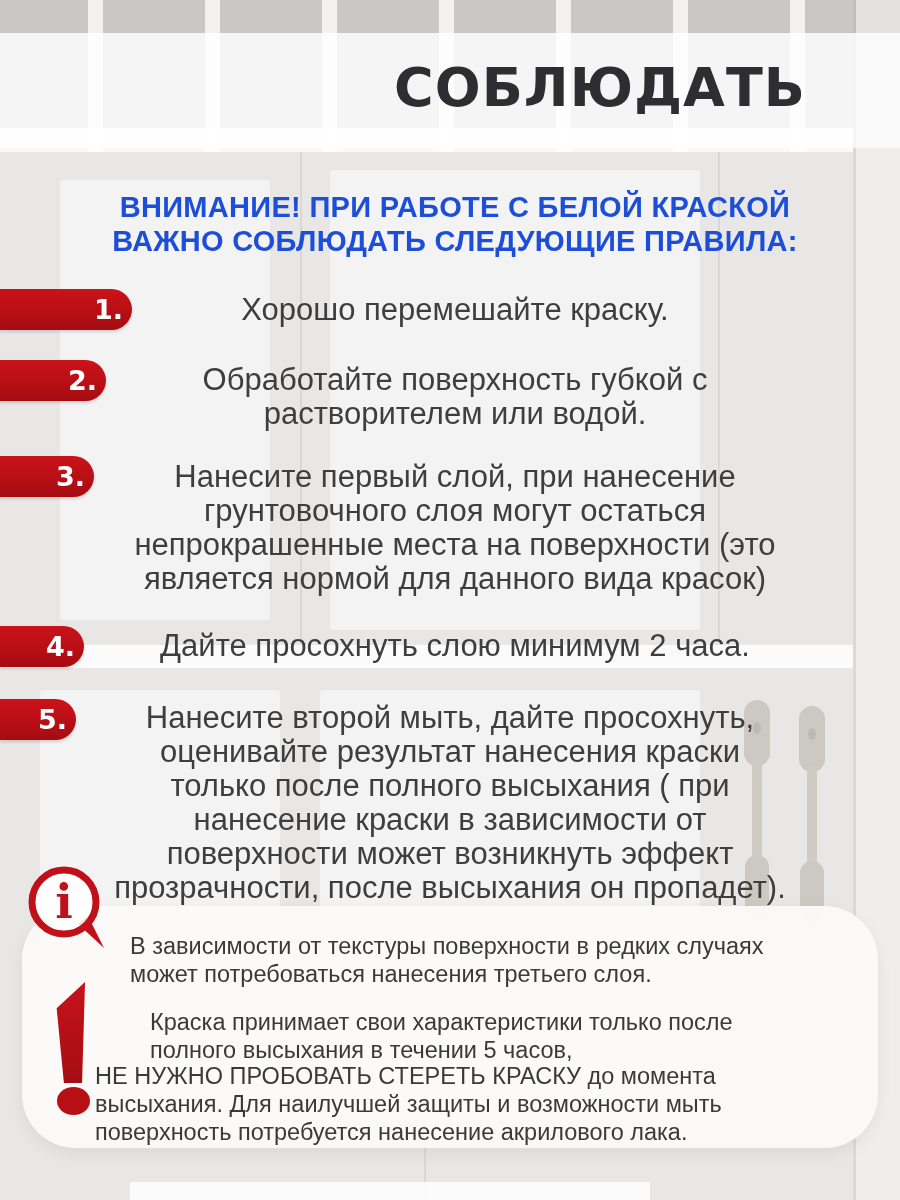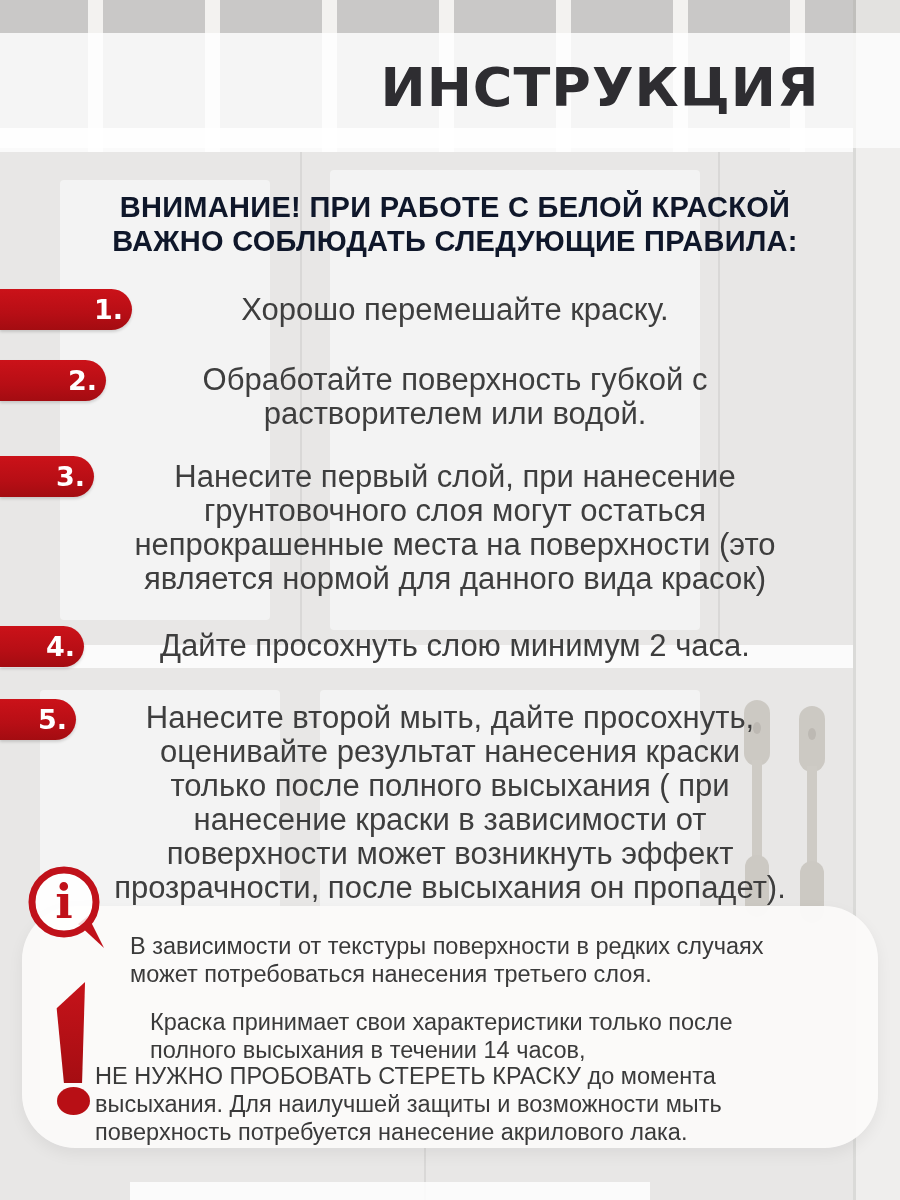--- a/index.html
+++ b/index.html
@@ -41,21 +41,21 @@
   .seg-black{left:182px;width:120px;background:#35343a;transform-origin:top left;}
   .title{
     position:absolute;left:320px;top:56px;width:560px;z-index:2;text-align:center;
     font-family:"DejaVu Sans","Liberation Sans",sans-serif;
     font-weight:bold;font-size:54px;letter-spacing:1px;color:#2e2d31;
   }
 
   
   .warning{
     position:absolute;left:45px;top:190px;width:820px;z-index:2;text-align:center;
-    font-weight:bold;font-size:29px;line-height:34px;letter-spacing:.3px;color:#0f172a;
+    font-weight:bold;font-size:29px;line-height:34px;letter-spacing:.3px;color:#1d4ed8;
   }
 
   
   .step-bar{
     position:absolute;left:0;height:41px;z-index:2;
     background:linear-gradient(180deg,#cb1219 0%,#b70e15 60%,#a30c11 100%);
     border-radius:0 21px 21px 0;
     box-shadow:0 2px 3px rgba(0,0,0,.15);
   }
   .step-num{
@@ -127,21 +127,21 @@
       <div class="plate-top"></div>
         <div class="stem"></div>
         <div class="plate-bot"></div>
         <div class="keyhole"></div>
     </div>
   </div>
 
   <div class="header-band"></div>
   <div class="content-overlay"></div>
 
-  <div class="title">ИНСТРУКЦИЯ</div>
+  <div class="title">СОБЛЮДАТЬ</div>
 
   <div class="warning">
     <div>ВНИМАНИЕ! ПРИ РАБОТЕ С БЕЛОЙ КРАСКОЙ</div>
     <div>ВАЖНО СОБЛЮДАТЬ СЛЕДУЮЩИЕ ПРАВИЛА:</div>
   </div>
 
   <div class="step-bar" style="top:289px;width:132px">
     <span class="step-num">1.</span>
   </div>
   <div class="step-text" style="left:55px;top:293px;width:800px">Хорошо перемешайте краску.</div>
@@ -162,21 +162,21 @@
   <div class="step-text" style="left:55px;top:629px;width:800px">Дайте просохнуть слою минимум 2 часа.</div>
 
   <div class="step-bar" style="top:699px;width:76px">
     <span class="step-num">5.</span>
   </div>
   <div class="step-text" style="left:110px;top:701px;width:680px">Нанесите второй мыть, дайте просохнуть, оценивайте результат нанесения краски только после полного высыхания ( при нанесение краски в зависимости от поверхности может возникнуть эффект прозрачности, после высыхания он пропадет).</div>
 
   <div class="card"></div>
 
   <div class="note" style="left:130px;top:932px;width:640px">В зависимости от текстуры поверхности в редких случаях может потребоваться нанесения третьего слоя.</div>
-  <div class="note" style="left:150px;top:1008px;width:600px">Краска принимает свои характеристики только после полного высыхания в течении 14 часов,</div>
+  <div class="note" style="left:150px;top:1008px;width:600px">Краска принимает свои характеристики только после полного высыхания в течении 5 часов,</div>
   <div class="note" style="left:95px;top:1062px;width:710px">НЕ НУЖНО  ПРОБОВАТЬ СТЕРЕТЬ КРАСКУ до момента высыхания. Для наилучшей защиты и возможности мыть поверхность потребуется нанесение акрилового лака.</div>
 
   <div class="info-bubble">
     <svg width="92" height="92" viewBox="0 0 92 92">
       <path d="M54 60 L80 84 L64 52 Z" fill="#c0111a"></path>
       <circle cx="40" cy="38" r="32" fill="rgba(255,255,255,.85)" stroke="#c0111a" stroke-width="7"></circle>
       <text x="40" y="54" text-anchor="middle" font-family="DejaVu Serif, Liberation Serif, serif" font-size="46" font-weight="bold" fill="#c0111a">i</text>
     </svg>
   </div>
 

